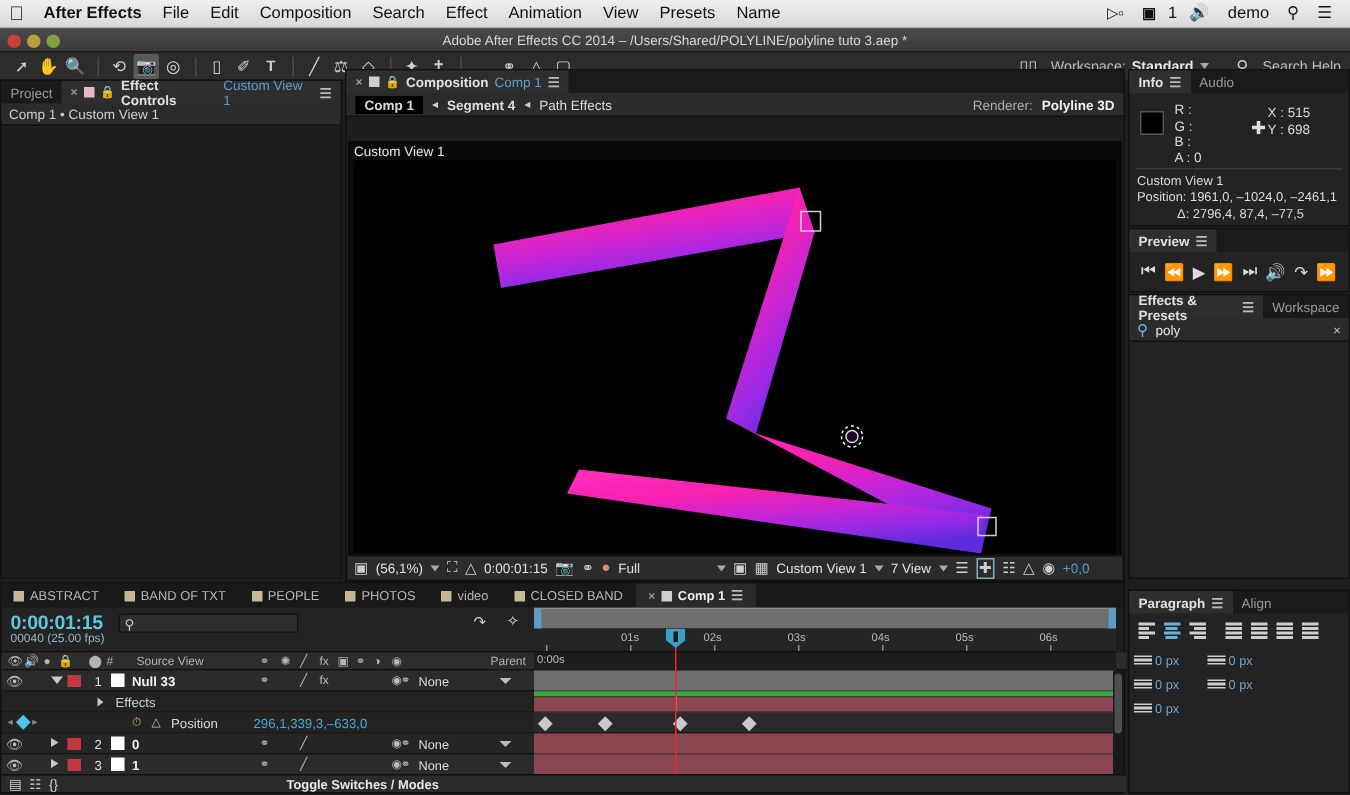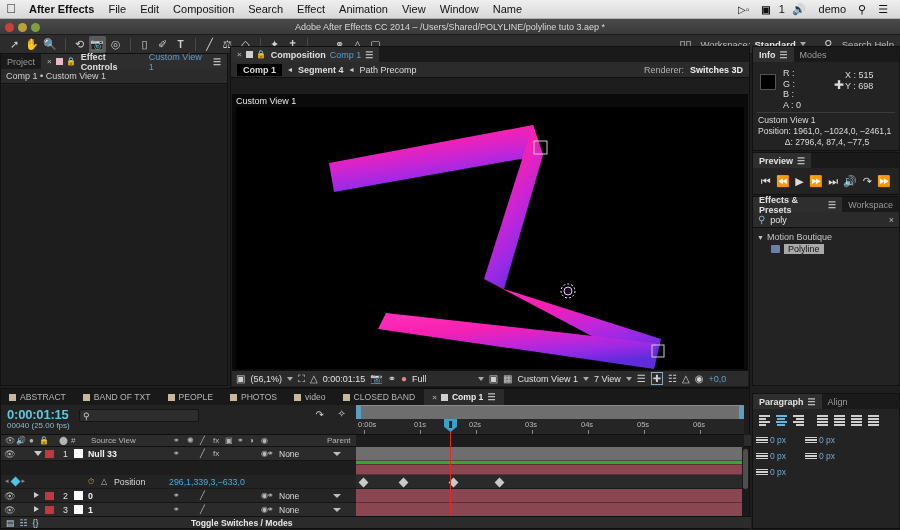--- a/index.html
+++ b/index.html
@@ -218,21 +218,21 @@
   <div class="macbar">
     <div class="apple"></div>
     <div class="mi bold">After Effects</div>
     <div class="mi">File</div>
     <div class="mi">Edit</div>
     <div class="mi">Composition</div>
     <div class="mi">Search</div>
     <div class="mi">Effect</div>
     <div class="mi">Animation</div>
     <div class="mi">View</div>
-    <div class="mi">Window</div>
+    <div class="mi">Presets</div>
     <div class="mi">Name</div>
     <div class="right">
       <div class="mi" style="font-size:10px;">▷▫</div>
       <div class="mi" style="font-weight:bold;font-size:10px;">▣</div>
       <div class="mi" style="padding:0 2px;">1</div>
       <div class="mi" style="font-size:11px;">🔊</div>
       <div class="mi">demo</div>
       <div class="mi" style="font-size:11px;">⚲</div>
       <div class="mi" style="font-size:11px;">☰</div>
     </div>
@@ -310,24 +310,24 @@
         <span>Composition</span>
         <span class="sub">Comp 1</span>
         <span class="ham">☰</span>
       </div>
     </div>
     <div class="compbar">
       <div class="chip">Comp 1</div>
       <div class="arrowl">◂</div>
       <div style="font-weight:bold;color:#ddd;">Segment 4</div>
       <div class="arrowl">◂</div>
-      <div style="color:#ddd;">Path Precomp</div>
+      <div style="color:#ddd;">Path Effects</div>
       <div class="rt">
         <span class="lbl">Renderer:</span>
-        <span class="val">Switches 3D</span>
+        <span class="val">Polyline 3D</span>
       </div>
     </div>
 
     <div class="viewer">
       <div class="viewlabel">Custom View 1</div>
       <div class="canvas">
         <svg width="508" height="262" viewBox="0 0 508 262">
           <defs>
             <linearGradient id="ribGrad" x1="0.12" y1="0.02" x2="0.55" y2="1">
               <stop offset="0%" stop-color="#ff2eb8"></stop>
@@ -385,21 +385,21 @@
     </div>
   </div>
 
   <div class="panel" id="info">
     <div class="ptabs">
       <div class="ptab active">
         <span>Info</span>
         <span class="ham">☰</span>
       </div>
       <div class="ptab">
-        <span>Modes</span>
+        <span>Audio</span>
       </div>
     </div>
     <div class="infobody">
       <div class="swatch"></div>
       <div class="rgba">
         <div>R :</div>
         <div>G :</div>
         <div>B :</div>
         <div>A : 0</div>
       </div>
@@ -443,30 +443,20 @@
         <span class="ham">☰</span>
       </div>
       <div class="ptab">
         <span>Workspace</span>
       </div>
     </div>
     <div class="srchrow">
       <span class="mag">⚲</span>
       <input value="poly" style="">
       <span class="clr">×</span>
-    </div>
-    <div class="efflist">
-      <div class="effgrp">
-        <span style="font-size:7px;">▼</span>
-        <span>Motion Boutique</span>
-      </div>
-      <div class="effitem">
-        <span class="fxicon"></span>
-        <span class="sel">Polyline</span>
-      </div>
     </div>
   </div>
 
   <div class="panel" id="paragraph">
     <div class="ptabs">
       <div class="ptab active">
         <span>Paragraph</span>
         <span class="ham">☰</span>
       </div>
       <div class="ptab">
@@ -633,20 +623,24 @@
       <span class="name">Null 33</span>
       <span class="sw" style="left:172px;">⚭</span>
       <span class="sw" style="left:199px;">╱</span>
       <span class="sw" style="left:212px;">fx</span>
       <span class="sw" style="left:260px;">◉</span>
       <span class="sw" style="left:266px;top:2px;">⚭</span>
       <span class="parent">None</span>
       <span class="pdd"></span>
     </div>
 
+    <div class="subrow" style="top:72px;">
+      <span class="tri"></span>
+      <span class="lbl">Effects</span>
+    </div>
 
     <div class="proprow" style="top:86px;">
       <span class="kfnav">
         <span class="arw">◂</span>
         <span class="diamond"></span>
         <span class="arw">▸</span>
       </span>
       <span class="stop">⏱</span>
       <span class="graph">△</span>
       <span class="pname">Position</span>
@@ -693,21 +687,21 @@
       <span class="parent">None</span>
       <span class="pdd"></span>
     </div>
 
     <div class="tlGraph">
       <div class="workbar">
         <div class="capL"></div>
         <div class="capR"></div>
       </div>
       <div class="ruler">
-        <span class="tk" style="left:2px;">0:00s</span>
+        <span class="tk" style="left:2px;margin-top:15px;">0:00s</span>
         <span class="tk" style="left:58px;">01s</span>
         <span class="tk" style="left:113px;">02s</span>
         <span class="tk" style="left:169px;">03s</span>
         <span class="tk" style="left:225px;">04s</span>
         <span class="tk" style="left:281px;">05s</span>
         <span class="tk" style="left:337px;">06s</span>
         <span class="tick" style="left:8px;"></span>
           <span class="tick" style="left:64px;"></span>
         <span class="tick" style="left:120px;"></span>
           <span class="tick" style="left:176px;"></span>

